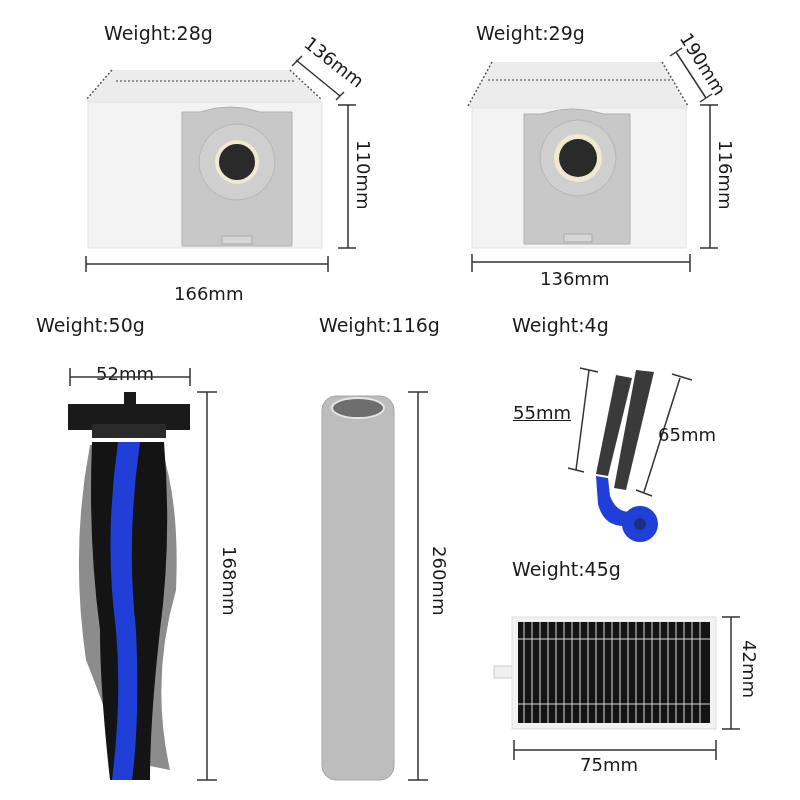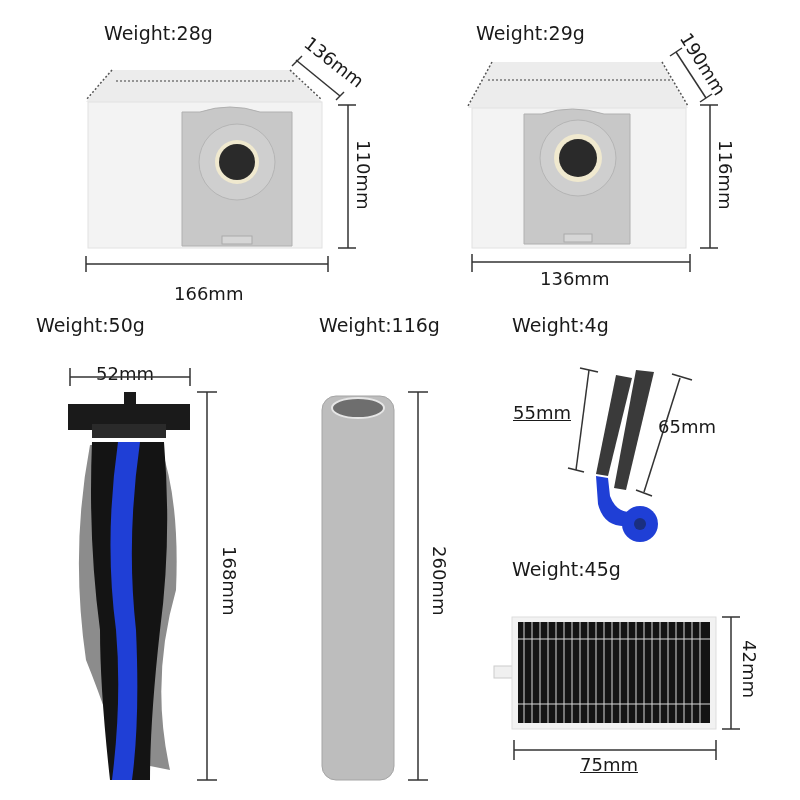--- a/index.html
+++ b/index.html
@@ -117,21 +117,21 @@
     <circle cx="160" cy="224" r="18" fill="#1f3fd6"></circle>
     <circle cx="160" cy="224" r="6" fill="#1a2f80"></circle>
     <line x1="109" y1="70" x2="96" y2="170" stroke="#333" stroke-width="1.5"></line>
     <line x1="100" y1="68" x2="118" y2="72" stroke="#333" stroke-width="1.5"></line>
     <line x1="88" y1="168" x2="104" y2="172" stroke="#333" stroke-width="1.5"></line>
     <line x1="200" y1="78" x2="164" y2="192" stroke="#333" stroke-width="1.5"></line>
     <line x1="192" y1="74" x2="212" y2="80" stroke="#333" stroke-width="1.5"></line>
     <line x1="156" y1="190" x2="172" y2="196" stroke="#333" stroke-width="1.5"></line>
   </svg>
   <div class="abs dim" style="left:33px;top:104px;text-decoration:underline;">55mm</div>
-  <div class="abs dim" style="left:178px;top:118px;text-align:right;">65mm</div>
+  <div class="abs dim" style="left:178px;top:126px;text-align:right;">65mm</div>
 </div>
 
 <div class="abs" style="left:480px;top:560px;width:320px;height:240px;">
   <div class="abs label" style="left:32px;top:0;">Weight:45g</div>
   <svg width="320" height="240" style="left:0;top:0;">
     <rect x="14" y="106" width="20" height="12" fill="#f0f0f0" stroke="#ccc"></rect>
     <rect x="32" y="57" width="204" height="112" fill="#f2f2f2" stroke="#ddd"></rect>
     <rect x="38" y="62" width="192" height="101" fill="#141414"></rect>
     <g stroke="#d8d8d8" stroke-width="1">
       <line x1="44" y1="62" x2="44" y2="163"></line>
@@ -160,15 +160,15 @@
       <line x1="38" y1="79" x2="230" y2="79"></line>
         <line x1="38" y1="144" x2="230" y2="144"></line>
     </g>
     <line x1="34" y1="190" x2="236" y2="190" stroke="#333" stroke-width="1.5"></line>
     <line x1="34" y1="180" x2="34" y2="200" stroke="#333" stroke-width="1.5"></line>
     <line x1="236" y1="180" x2="236" y2="200" stroke="#333" stroke-width="1.5"></line>
     <line x1="251" y1="57" x2="251" y2="169" stroke="#333" stroke-width="1.5"></line>
     <line x1="242" y1="57" x2="260" y2="57" stroke="#333" stroke-width="1.5"></line>
     <line x1="242" y1="169" x2="260" y2="169" stroke="#333" stroke-width="1.5"></line>
   </svg>
-  <div class="abs dim" style="left:100px;top:196px;text-decoration:underline;">75mm</div>
+  <div class="abs dim" style="left:100px;top:196px;">75mm</div>
   <div class="abs dim" style="left:278px;top:80px;transform:rotate(90deg);transform-origin:left top;">42mm</div>
 </div>
 
 </body></html>

